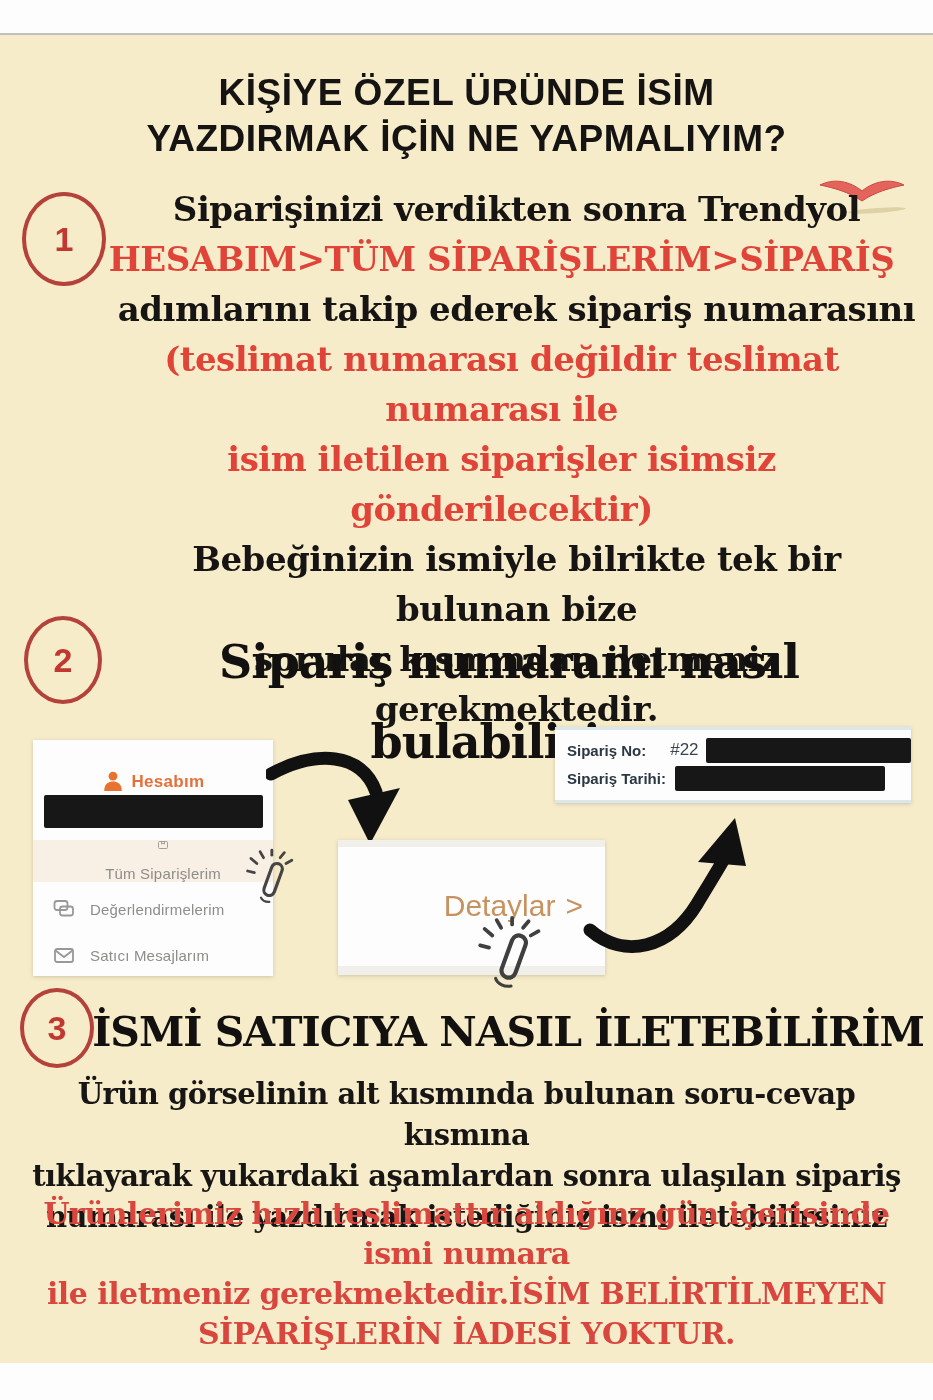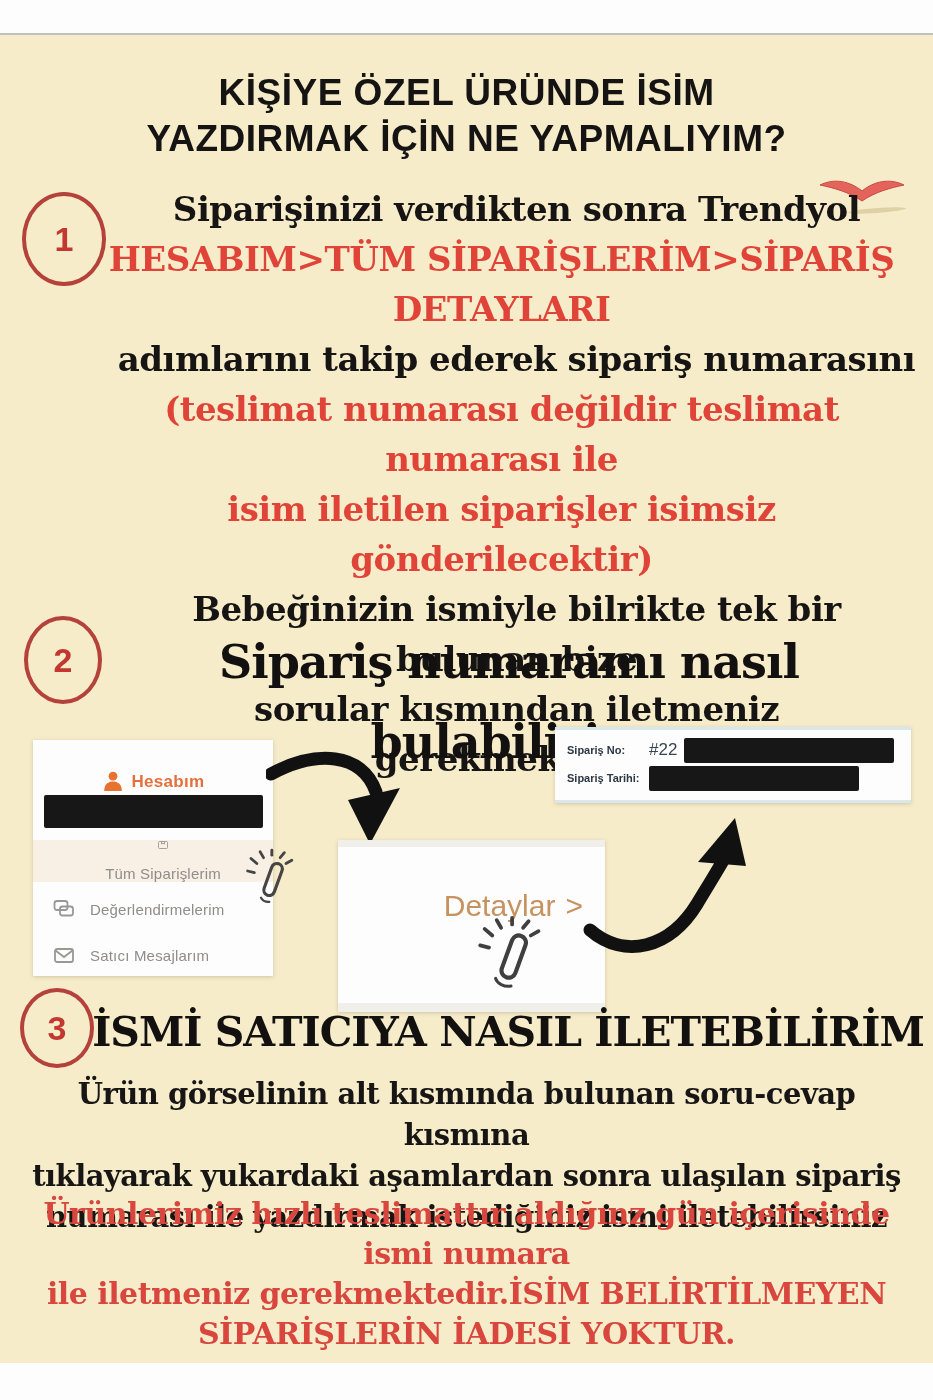--- a/index.html
+++ b/index.html
@@ -65,31 +65,31 @@
   }
   .account-header span { color:#e4703c; font-weight:700; font-size:17px; letter-spacing:0.3px; }
   .redact-bar { background:#171717; border-radius:2px; }
   .account-redact { position:absolute; left:11px; top:55px; width:219px; height:33px; }
   .menu-row {
     position:absolute; left:0; width:240px; height:42px;
     display:flex; align-items:center; gap:15px; padding-left:20px; box-sizing:border-box;
   }
   .menu-row.hl { background:#f8efe5;flex-direction:column; }
   .menu-row span { color:#8f8d8a; font-size:15px; letter-spacing:0.2px; }
-  .details-panel { left:338px; top:840px; width:267px; height:172px;
+  .details-panel { left:338px; top:840px; width:267px; height:135px;
     border-top:7px solid #f1efea; border-bottom:9px solid #f1efea; box-sizing:border-box; }
   .details-link {
     position:absolute; right:22px; top:42px; font-size:30px; color:#c6925f;
     display:flex; gap:10px; align-items:center;
   }
   .order-panel { left:555px; top:727px; width:356px; height:76px;
     border-top:3px solid #dae8eb; border-bottom:3px solid #dae8eb; box-sizing:border-box;
     padding-top:6px; }
   .order-row { display:flex; align-items:center; gap:7px; padding-left:12px; height:28px; }
-  .order-row .lbl { color:#2b3743; font-weight:700; font-size:11px; white-space:nowrap; }
+  .order-row .lbl { color:#2b3743; font-weight:700; font-size:15px; white-space:nowrap; }
   .order-row .val { color:#3a4550; font-weight:400; font-size:17px;margin-left:17px; }
   .order-redact { width:210px; height:25px; }
   .svg-abs { position:absolute; }
 </style>
 </head>
 <body>
 
 <div class="canvas">
 
   <div class="top-strip"></div>
@@ -105,21 +105,20 @@
     <path d="M2,9 C16,2 32,5 44,15 C56,5 72,2 86,9 C72,12 57,16 44,25 C31,16 16,12 2,9 Z" fill="#e4635a" stroke="#c84a42" stroke-width="1"></path>
   </svg>
   <div class="svg-abs" style="left:848px;top:208px;width:58px;height:5px;background:#ded1a6;border-radius:50%;transform:rotate(-4deg);"></div>
 
   <div class="num-circle c1">
     <span>1</span>
   </div>
   <div class="step1-text serif">
     <div class="t-black">Siparişinizi verdikten sonra Trendyol</div>
     <div class="t-red">HESABIM&gt;TÜM SİPARİŞLERİM&gt;SİPARİŞ</div>
-    <div class="t-red">DETAYLARI</div>
     <div class="t-black">adımlarını takip ederek sipariş numarasını</div>
     <div class="t-red">(teslimat numarası değildir teslimat numarası ile</div>
     <div class="t-red">isim iletilen siparişler isimsiz gönderilecektir)</div>
     <div class="t-black">Bebeğinizin ismiyle bilrikte tek bir bulunan bize</div>
     <div class="t-black">sorular kısmından iletmeniz gerekmektedir.</div>
   </div>
 
   <div class="num-circle c2">
     <span>2</span>
   </div>

